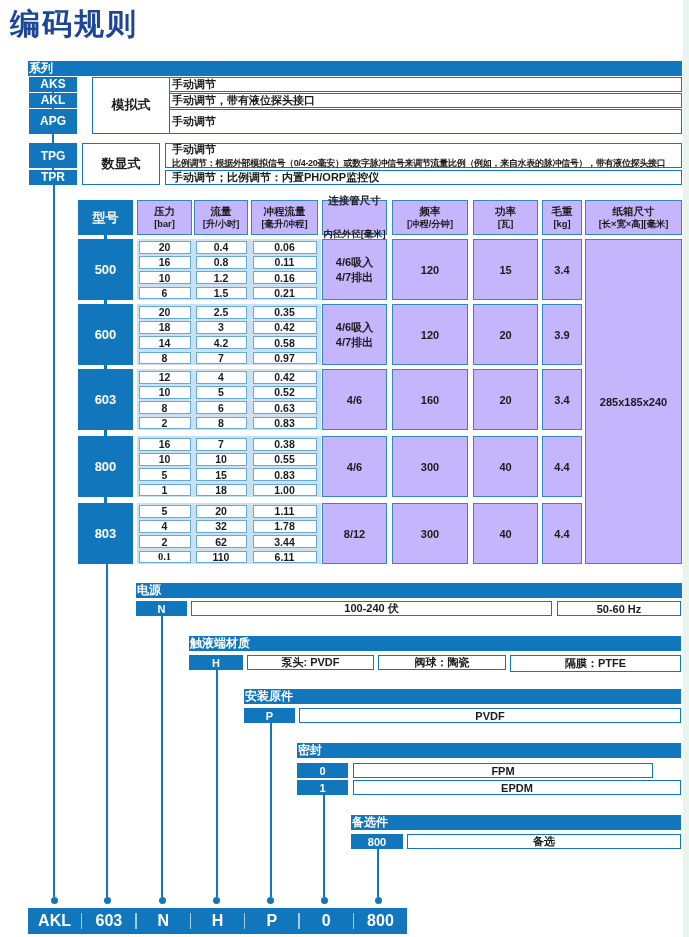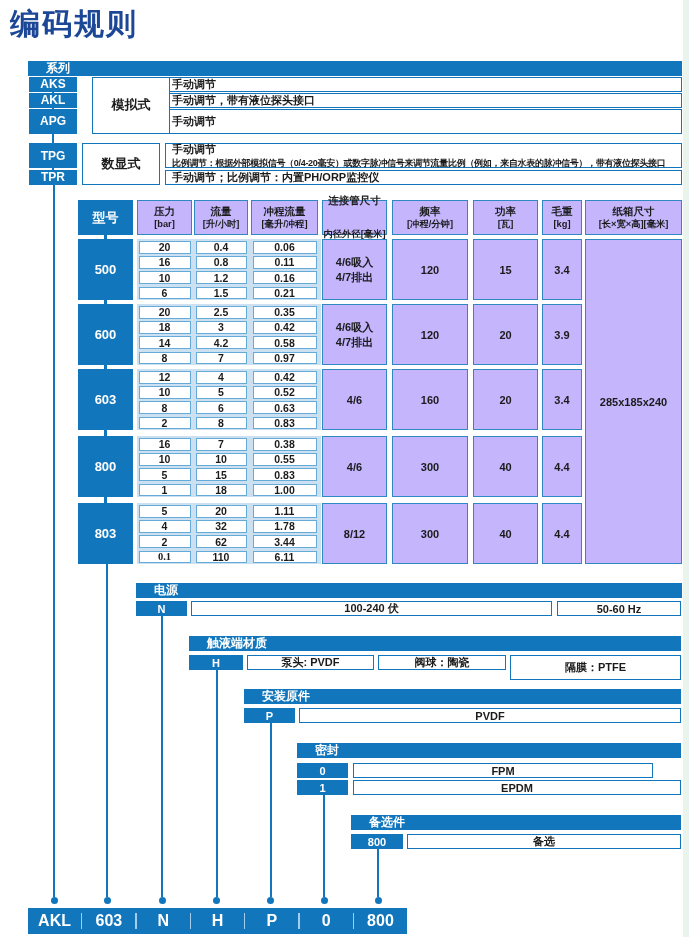--- a/index.html
+++ b/index.html
@@ -9,21 +9,21 @@
     --panel:#CBE1F1;
     --ink:#1b1b1b;
   }
   html,body{margin:0;padding:0;background:#fff;}
   body{font-family:"Liberation Sans","DejaVu Sans",sans-serif;color:var(--ink);}
   #page{position:relative;width:689px;height:937px;background:#fff;overflow:hidden;}
   .abs{position:absolute;box-sizing:border-box;}
   #page-title{position:absolute;left:10px;top:4px;margin:0;font-size:30px;font-weight:800;
     color:var(--navy);letter-spacing:2px;}
   .bar{background:var(--blue);color:#fff;font-weight:bold;font-size:12px;
-    display:flex;align-items:center;padding-left:18px;}
+    display:flex;align-items:center;padding-left:1px;}
   .bluebox{background:var(--blue);color:#fff;font-weight:bold;
     display:flex;align-items:center;justify-content:center;}
   .wbox{background:#fff;border:1.7px solid var(--blue);
     display:flex;align-items:center;justify-content:center;text-align:center;}
   .wboxm{background:#c4b5fd;border:1.5px solid #2F88C4;
     display:flex;flex-direction:column;align-items:center;justify-content:center;text-align:center;}
   .wboxs{background:#fff;border:1.2px solid var(--border-light);
     display:flex;align-items:center;justify-content:center;}
   .panel{background:var(--panel);}
   .vline{width:2px;background:var(--blue);}
@@ -221,21 +221,21 @@
     </div>
   <div id="cascade">
       <div class="abs bar" style="left: 136px; top: 583px; width: 546px; height: 15px;">电源</div>
       <div class="abs bluebox" style="left: 136px; top: 601px; width: 51px; height: 15px; font-size: 11px;">N</div>
       <div class="abs wbox cellv" style="left: 191px; top: 601px; width: 361px; height: 15px;">100-240 伏</div>
       <div class="abs wbox cellv" style="left: 557px; top: 601px; width: 124px; height: 15px;">50-60 Hz</div>
       <div class="abs bar" style="left: 189px; top: 636px; width: 492px; height: 15px;">触液端材质</div>
       <div class="abs bluebox" style="left: 189px; top: 655px; width: 54px; height: 15px; font-size: 11px;">H</div>
       <div class="abs wbox cellv" style="left: 247px; top: 655px; width: 127px; height: 15px;">泵头: PVDF</div>
       <div class="abs wbox cellv" style="left: 378px; top: 655px; width: 128px; height: 15px;">阀球：陶瓷</div>
-      <div class="abs wbox cellv" style="left: 510px; top: 655px; width: 171px; height: 25px;">隔膜：PTFE</div>
+      <div class="abs wbox cellv" style="left: 510px; top: 655px; width: 171px; height: 17px;">隔膜：PTFE</div>
       <div class="abs bar" style="left: 244px; top: 689px; width: 437px; height: 15px;">安装原件</div>
       <div class="abs bluebox" style="left: 244px; top: 708px; width: 51px; height: 15px; font-size: 11px;">P</div>
       <div class="abs wbox cellv" style="left: 299px; top: 708px; width: 382px; height: 15px;">PVDF</div>
       <div class="abs bar" style="left: 297px; top: 743px; width: 384px; height: 15px;">密封</div>
       <div class="abs bluebox" style="left: 297px; top: 763px; width: 51px; height: 15px; font-size: 11px;">0</div>
       <div class="abs wbox cellv" style="left: 353px; top: 763px; width: 300px; height: 15px;">FPM</div>
       <div class="abs bluebox" style="left: 297px; top: 780px; width: 51px; height: 15px; font-size: 11px;">1</div>
       <div class="abs wbox cellv" style="left: 353px; top: 780px; width: 328px; height: 15px;">EPDM</div>
       <div class="abs bar" style="left: 351px; top: 815px; width: 330px; height: 15px;">备选件</div>
       <div class="abs bluebox" style="left: 351px; top: 834px; width: 52px; height: 15px; font-size: 11px;">800</div>

